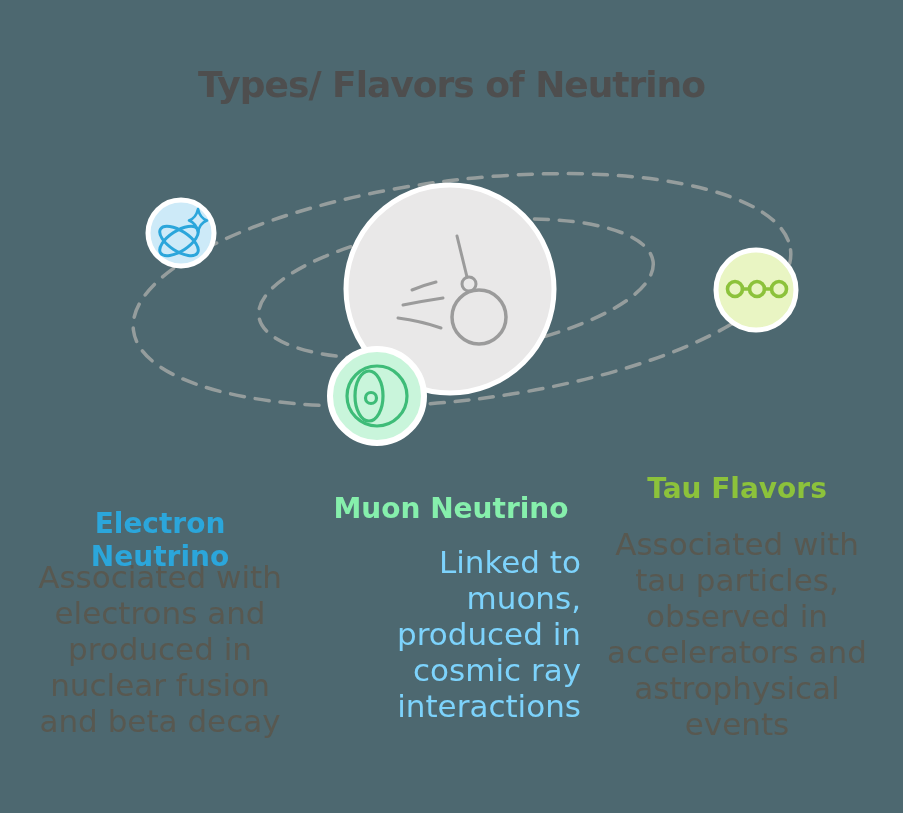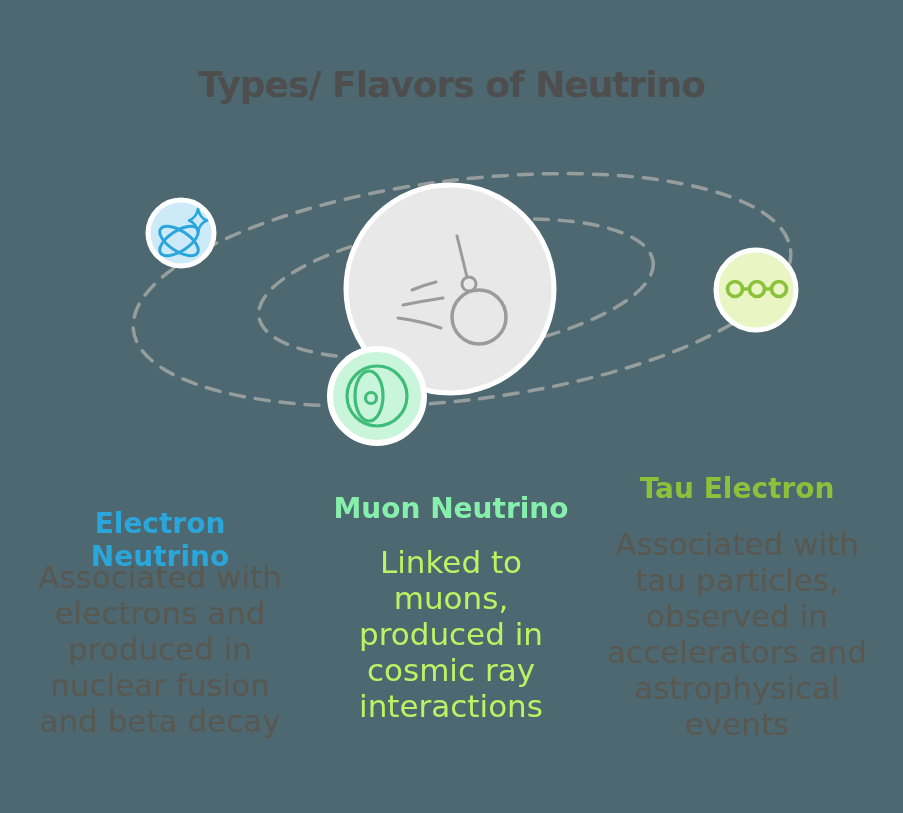--- a/index.html
+++ b/index.html
@@ -86,28 +86,28 @@
     <h2 style="color: rgb(43, 166, 219);">Electron Neutrino</h2>
     <p style="color: rgb(88, 88, 80);">Associated with
 electrons and
 produced in
 nuclear fusion
 and beta decay</p>
   </section>
 
   <section class="col col-muon">
     <h2 style="color: #86efac;">Muon Neutrino</h2>
-    <p style="color: #bef264;">Linked to muons,
+    <p style="color: #7dd3fc; text-align: right;">Linked to muons,
 produced in
 cosmic ray
 interactions</p>
   </section>
 
   <section class="col col-tau">
-    <h2 style="color: rgb(140, 194, 59);">Tau Electron</h2>
+    <h2 style="color: rgb(140, 194, 59);">Tau Flavors</h2>
     <p style="color: rgb(88, 88, 80);">Associated with
 tau particles,
 observed in
 accelerators and
 astrophysical
 events</p>
   </section>
 
 </div>
 

